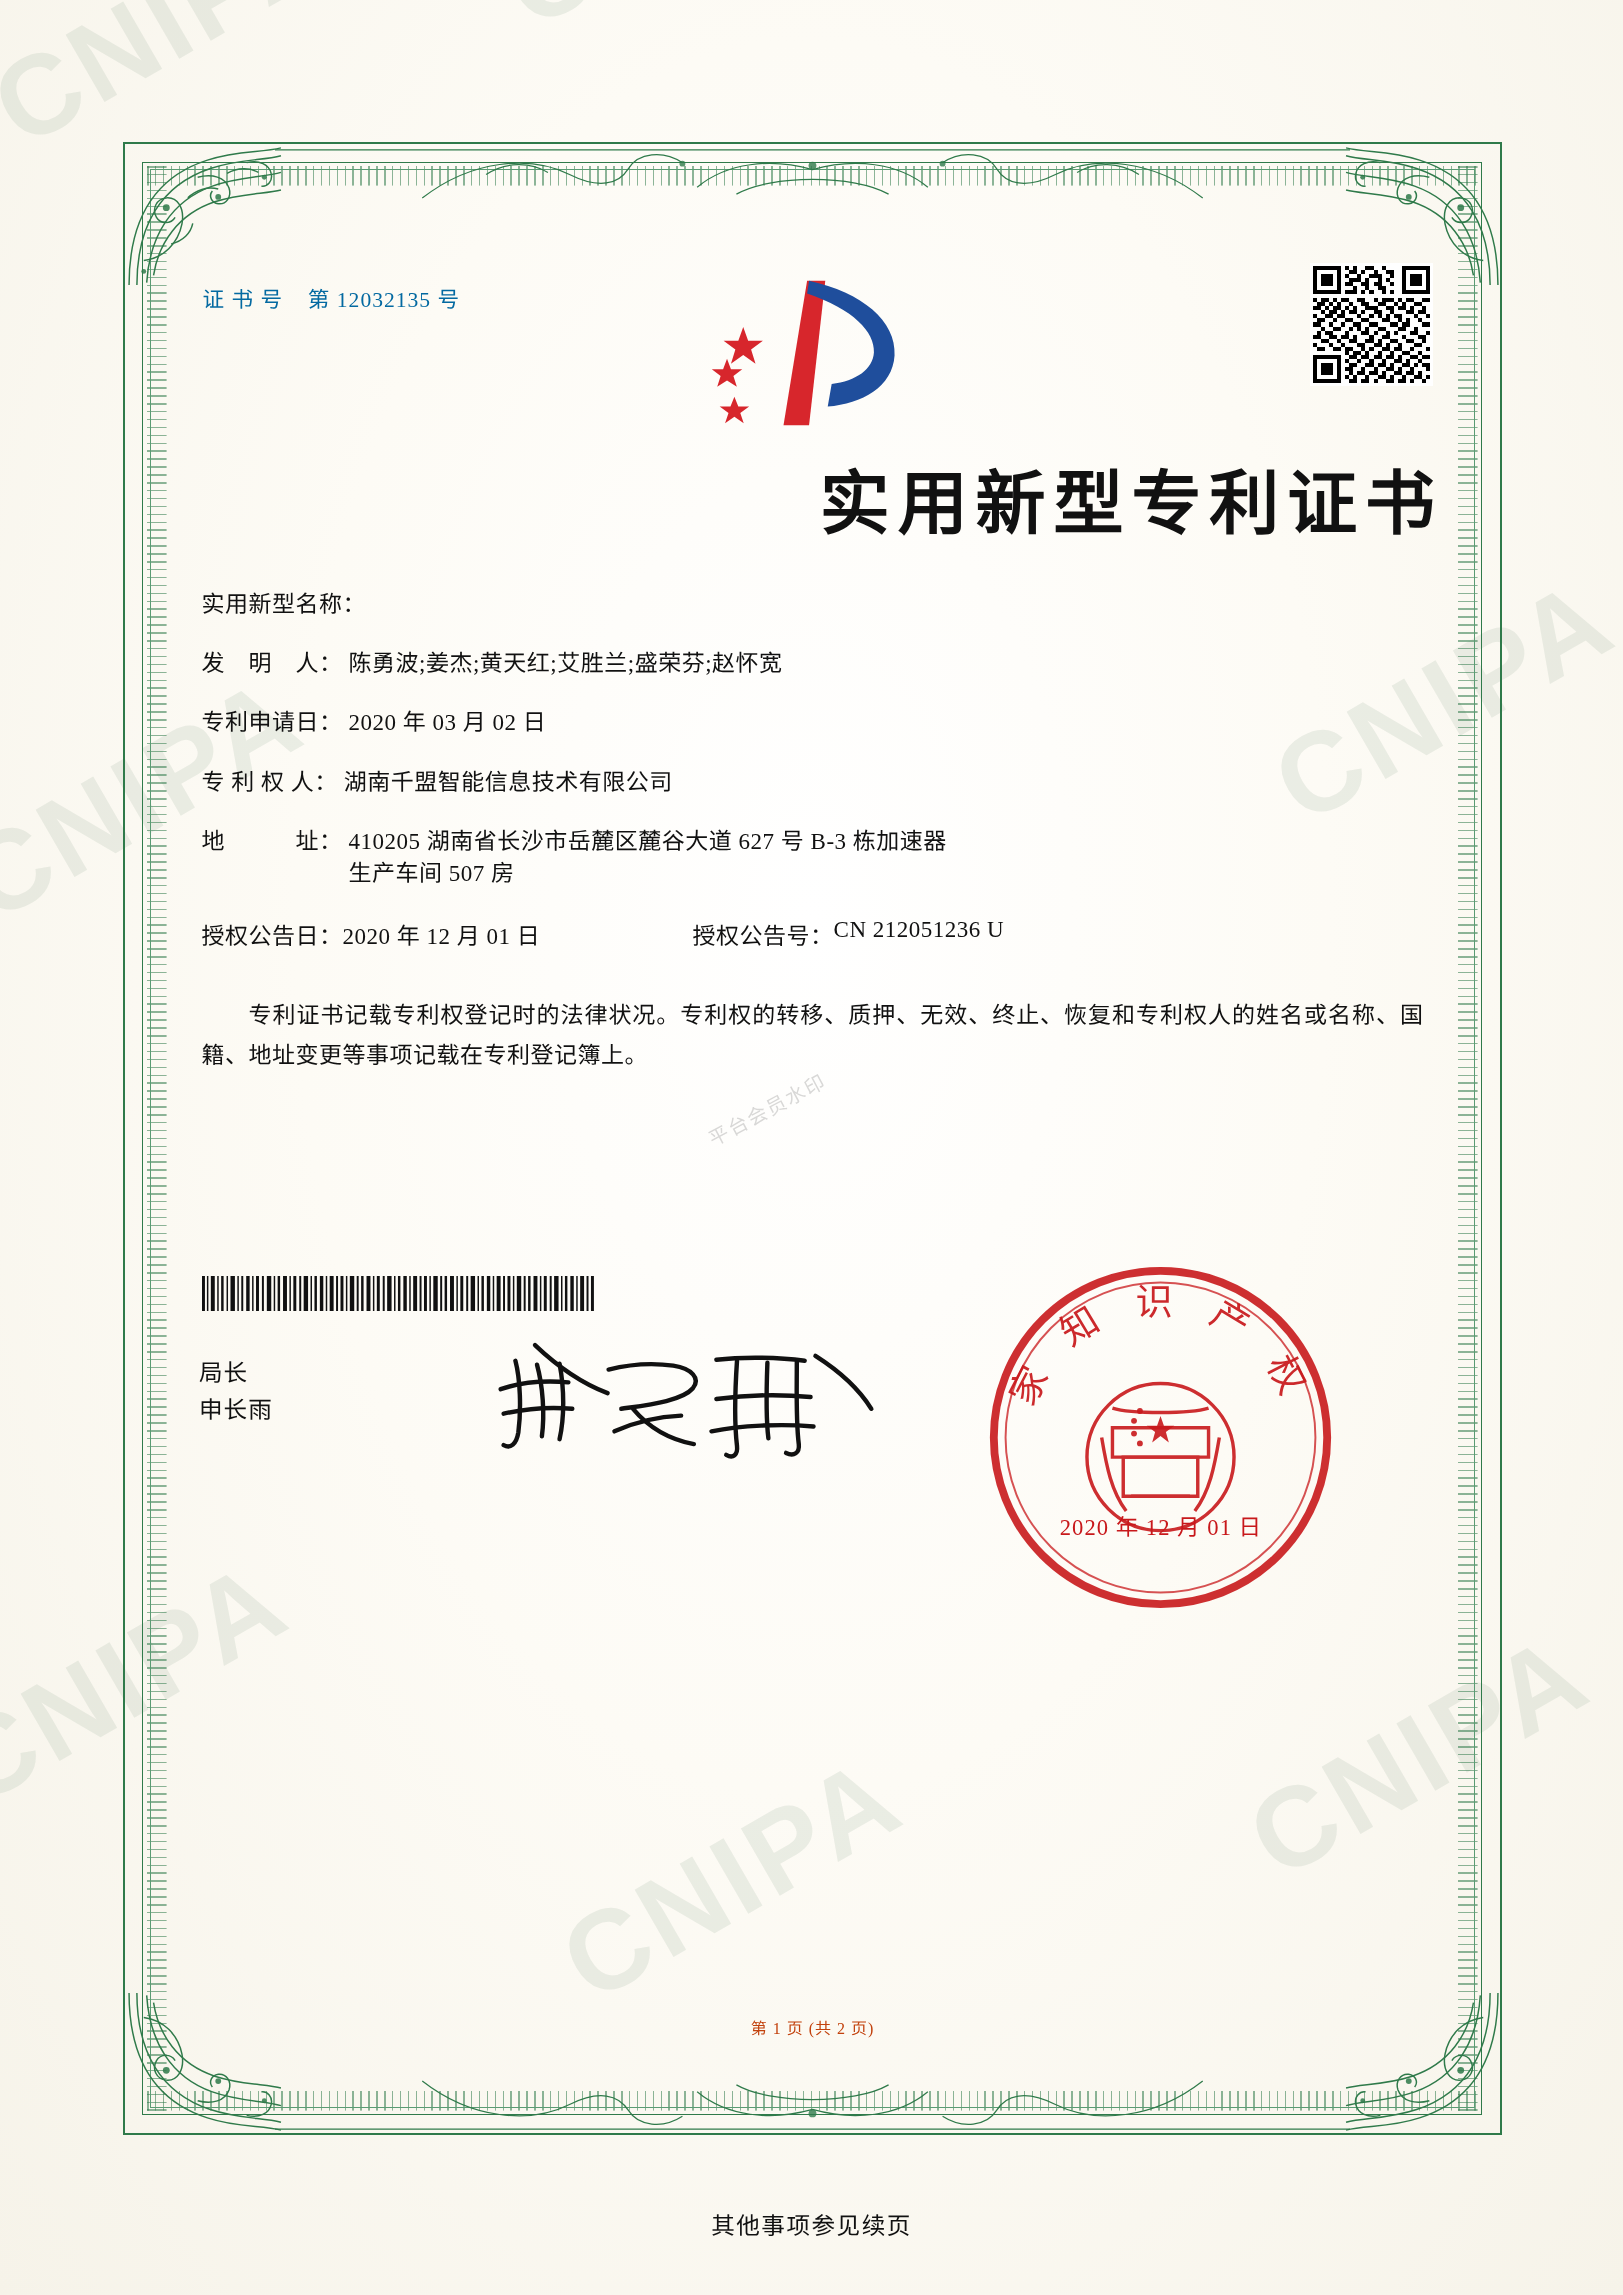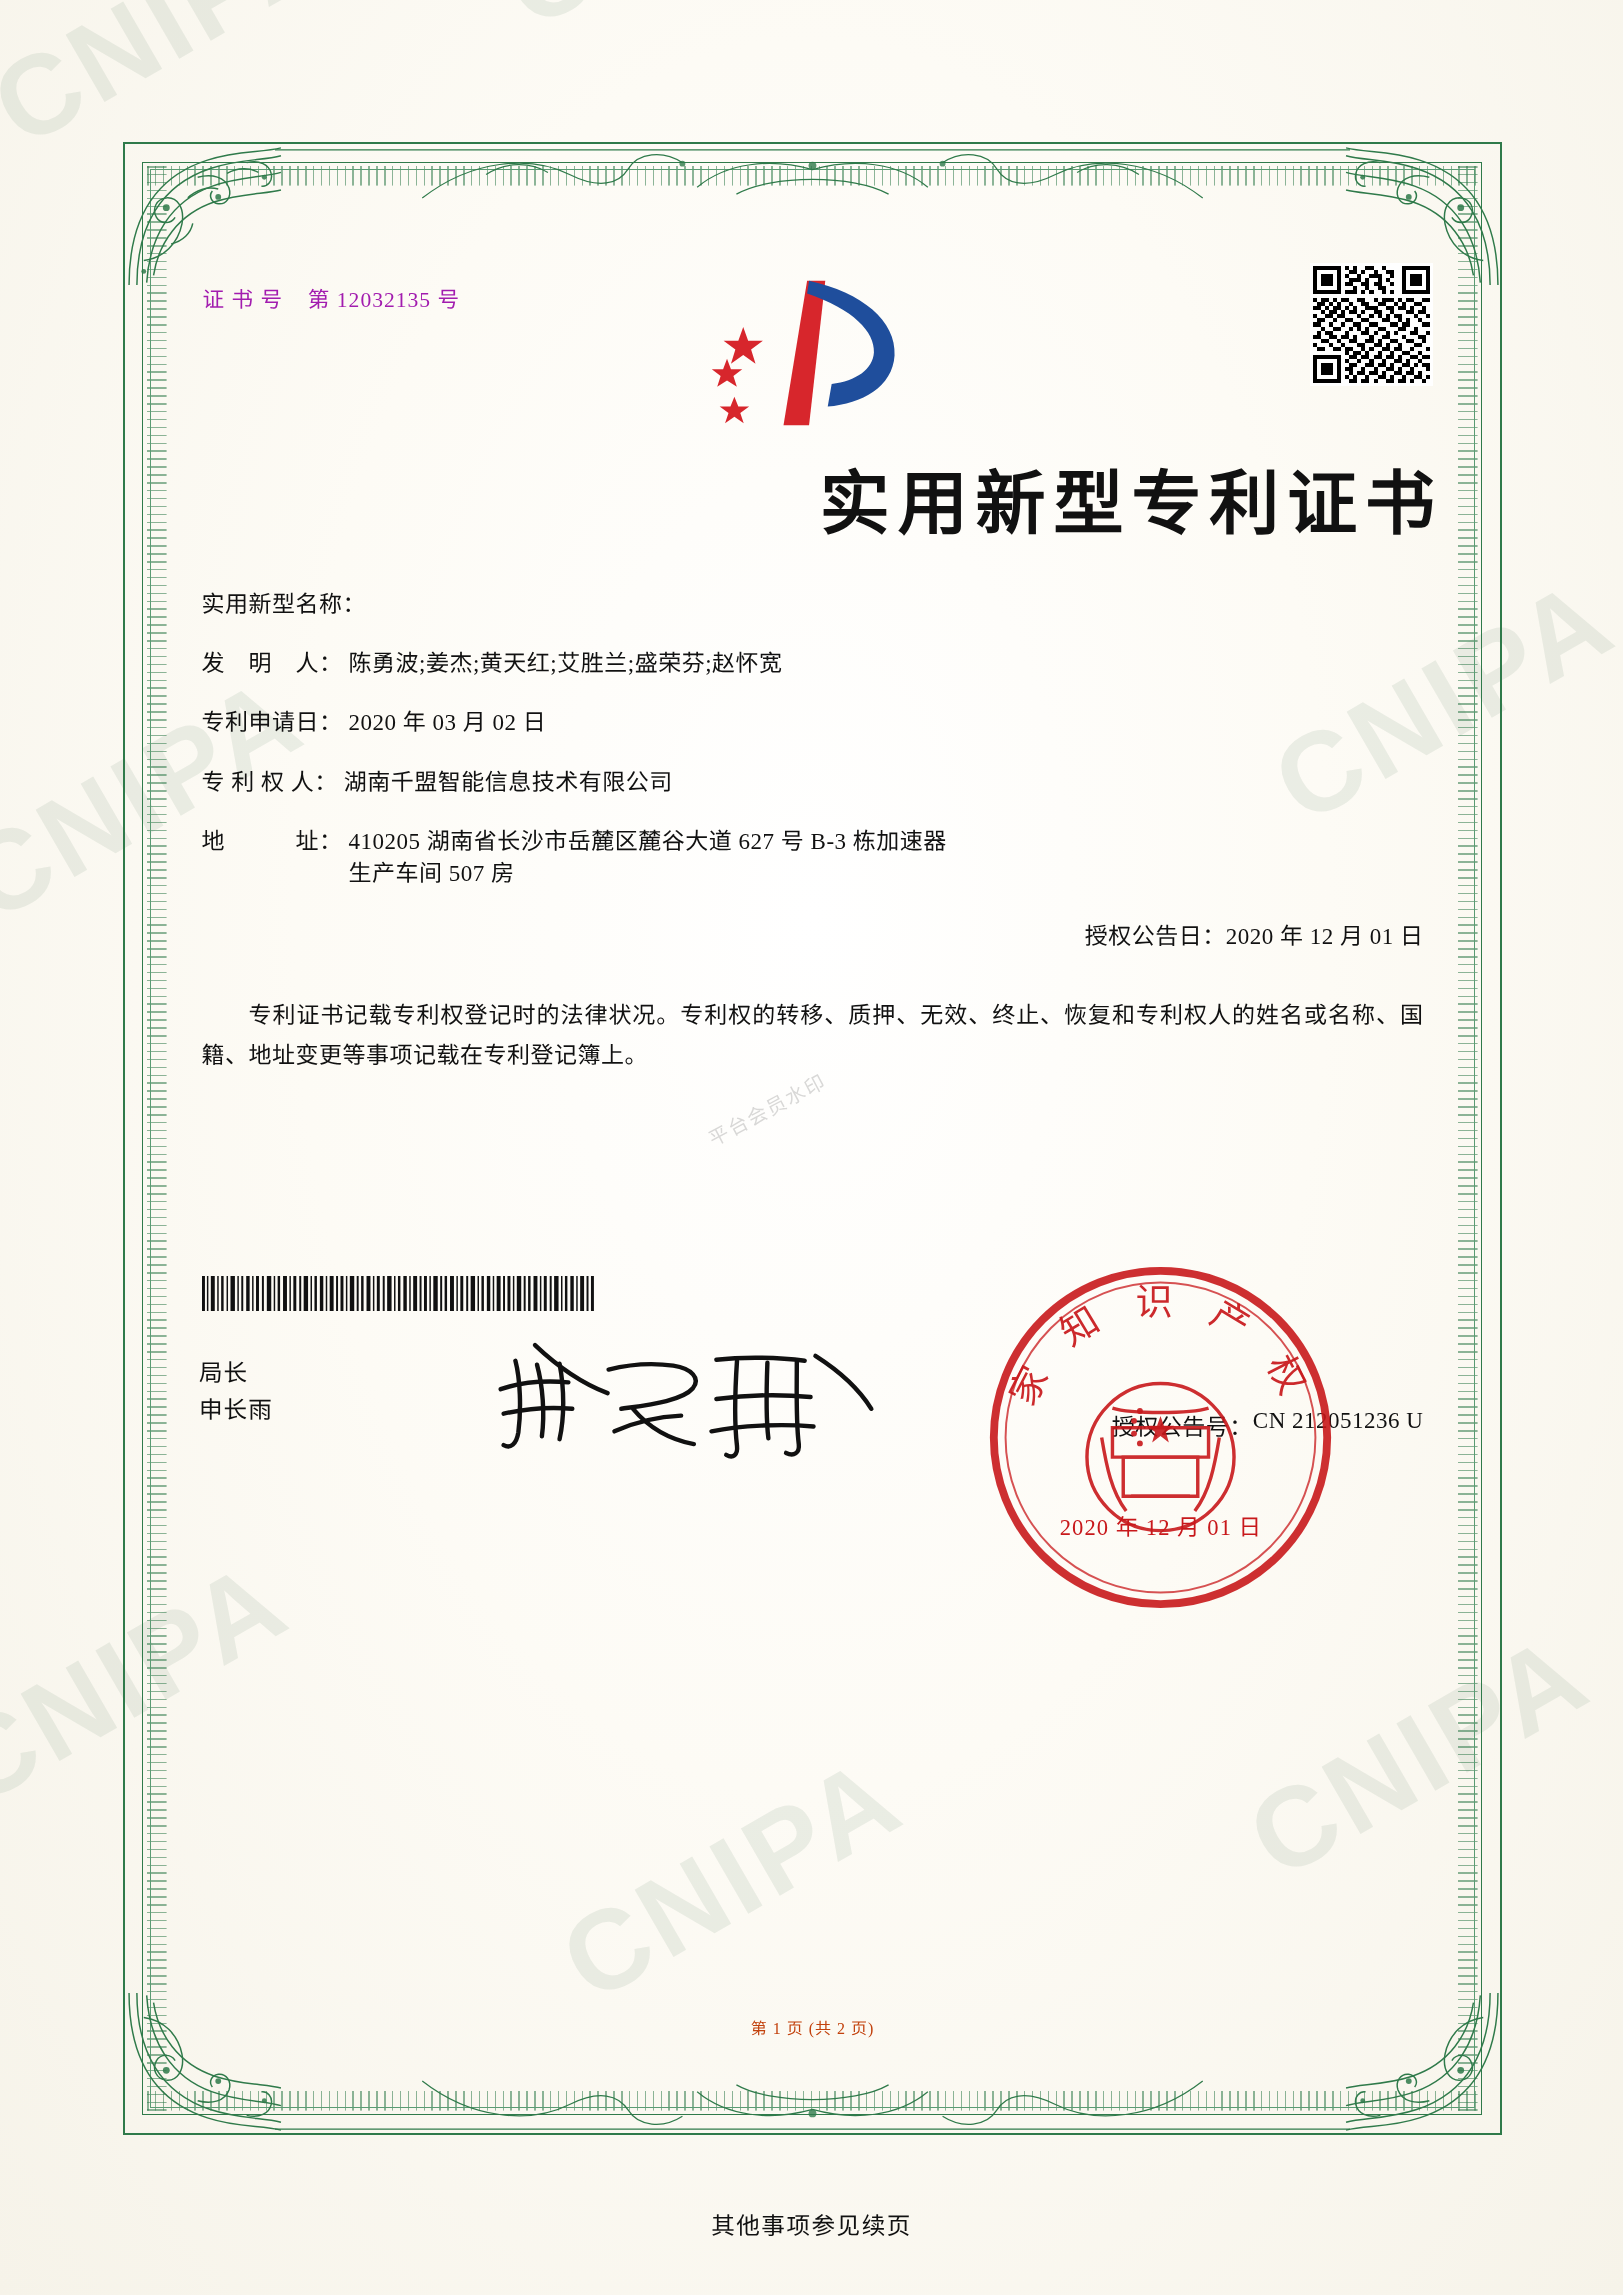--- a/index.html
+++ b/index.html
@@ -129,21 +129,21 @@
     top: 211px;
     width: 1261px;
     height: 1865px;
   }
 
   .cert-no {
     position: absolute;
     left: 20.6px;
     top: 71px;
     font-size: 21.6px;
-    color: #a21caf;
+    color: #0369a1;
     letter-spacing: 1px;
     white-space: nowrap;
   }
 
   .qr {
     position: absolute;
     right: 9.8px;
     top: 52px;
     width: 123px;
     height: 123px;
@@ -205,21 +205,20 @@
   .addr-second {
     display: block;
   }
 
   .row-split {
     display: flex;
     align-items: flex-end;
     margin-bottom: 29.4px;
     font-size: 23px;
     color: #111;
-    flex-direction: column;
   }
   .row-split .half {
     display: flex;
   }
   .row-split .half.left { flex: 0 0 491px; }
 
   .paragraphs {
     position: absolute;
     left: 19.6px;
     right: 19.6px;

